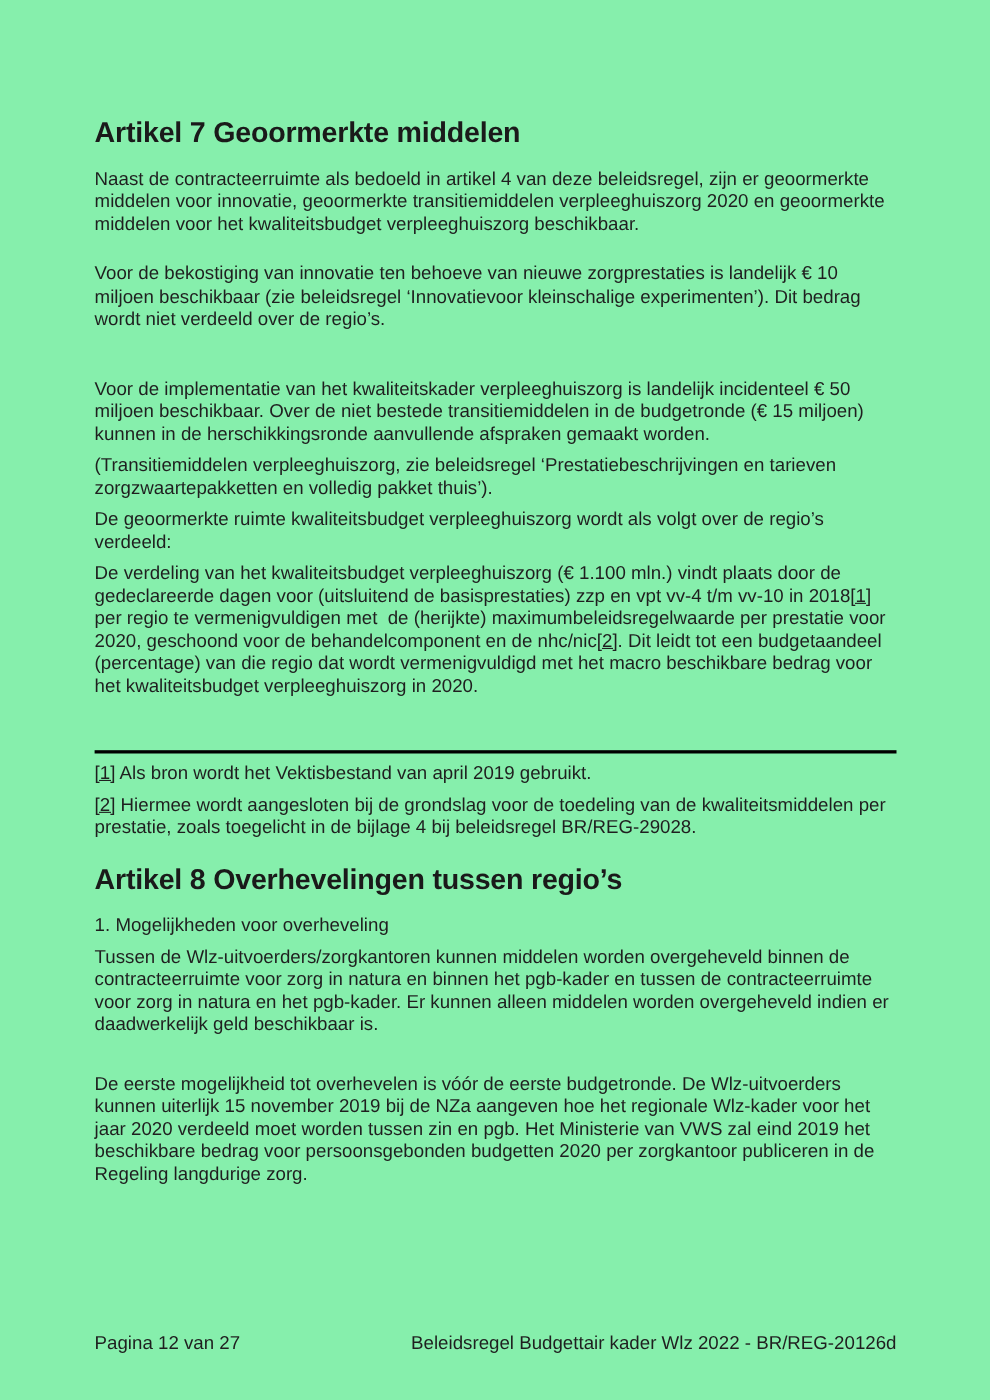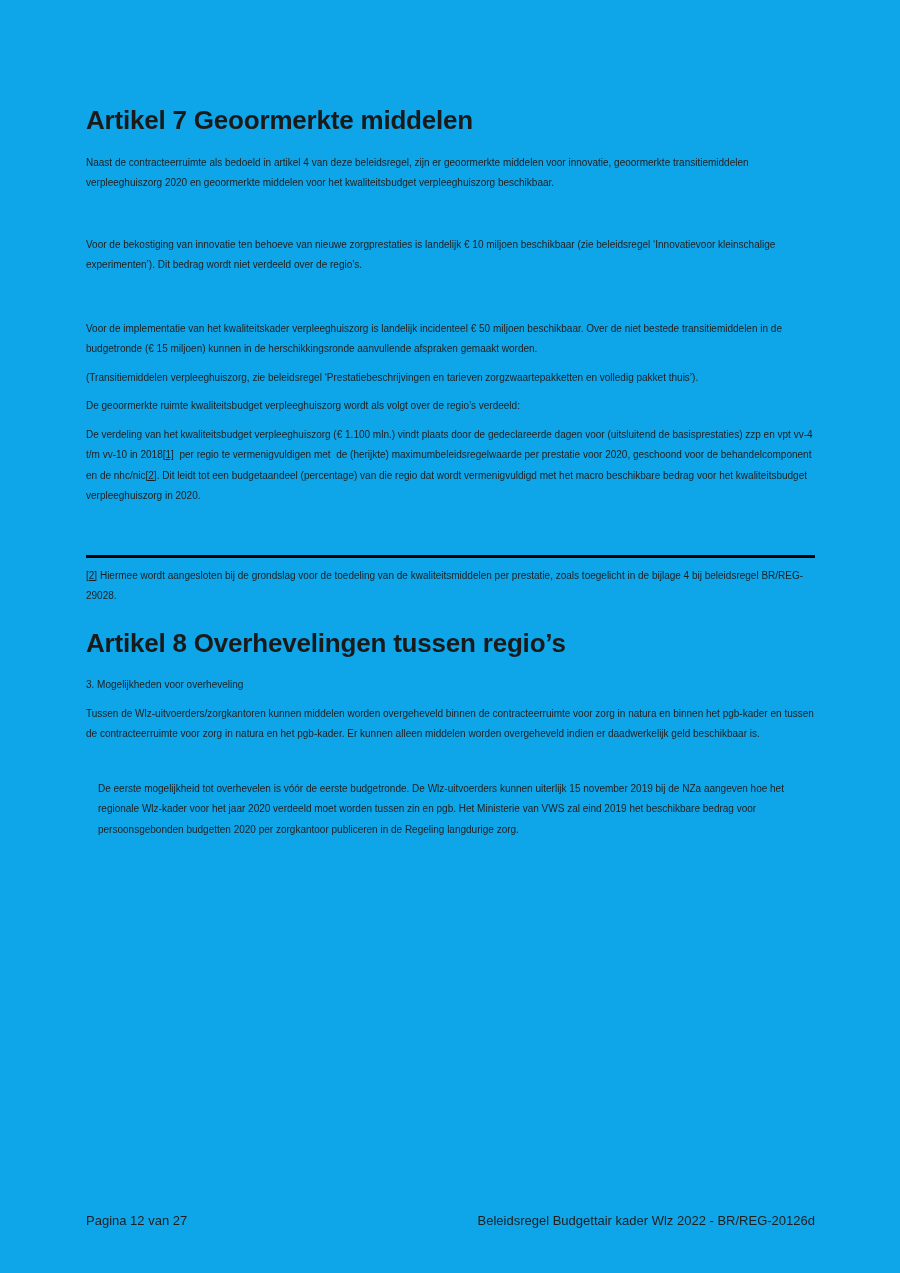--- a/index.html
+++ b/index.html
@@ -4,71 +4,71 @@
 <style>
   html, body {
     margin: 0;
     padding: 0;
     background: #ffffff;
   }
   .page {
     position: relative;
     width: 900px;
     height: 1273px;
-    background: #0ea5e9;
+    background: #86efac;
     font-family: "Liberation Sans", "DejaVu Sans", sans-serif;
     color: #1f1f1f;
     overflow: hidden;
   }
   .content {
     position: absolute;
     left: 86px;
     top: 0;
     width: 729px;
   }
   .para {
-    font-size: 10px;
+    font-size: 17px;
     line-height: 20.5px;
     margin: 0 0 8px 0;
     white-space: pre-wrap;
     color: #1f1f1f;
   }
   h1.doc-h1 {
     font-size: 26px;
     line-height: 32.5px;
     font-weight: 600;
     letter-spacing: -0.2px;
     color: #1a1a1a;
     margin: 0 0 16px 0;
   }
   #h1-artikel7 { margin-top: 104px; }
-  #p2-innovatie { margin-top: 41px; }
+  #p2-innovatie { margin-top: 25px; }
   #p3-implementatie { margin-top: 43px; }
   #p5-kwaliteitskader { margin-top: 34px; }
   .rule {
     height: 3px;
     background: #000000;
     margin: 48px 0 8px 0;
     border: none;
   }
   .footnote-ref {
     color: #1f1f1f;
     text-decoration: underline;
     cursor: pointer;
   }
   #h2-artikel8 { margin-top: 20px; }
-  #p9-eerste-mogelijkheid { margin-top: 34px; margin-left: 12px; }
+  #p9-eerste-mogelijkheid { margin-top: 34px; }
   .doc-footer {
     position: absolute;
     top: 1212px;
     left: 86px;
     width: 729px;
     display: flex;
     justify-content: space-between;
-    font-size: 13px;
+    font-size: 17px;
     line-height: 17px;
     color: #1f1f1f;
   }
 </style>
 </head>
 <body>
 
 <div class="page">
   <div class="content">
 
@@ -82,26 +82,27 @@
 
     <p class="para" id="p4-transitiemiddelen">(Transitiemiddelen verpleeghuiszorg, zie beleidsregel ‘Prestatiebeschrijvingen en tarieven zorgzwaartepakketten en volledig pakket thuis’).</p>
 
 
     <p class="para" id="p6-verdeling-intro">De geoormerkte ruimte kwaliteitsbudget verpleeghuiszorg wordt als volgt over de regio’s verdeeld:</p>
 
     <p class="para" id="p7-verdeling"><span>De verdeling van het kwaliteitsbudget verpleeghuiszorg (€ 1.100 mln.) vindt plaats door de gedeclareerde dagen voor (uitsluitend de basisprestaties) zzp en vpt vv-4 t/m vv-10 in 2018</span><span class="footnote-ref">[1]</span><span>  per regio te vermenigvuldigen met  de (herijkte) maximumbeleidsregelwaarde per prestatie voor 2020, geschoond voor de behandelcomponent en de nhc/nic</span><span class="footnote-ref">[2]</span><span>. Dit leidt tot een budgetaandeel (percentage) van die regio dat wordt vermenigvuldigd met het macro beschikbare bedrag voor het kwaliteitsbudget verpleeghuiszorg in 2020.</span></p>
 
     <div class="rule"></div>
 
+    <p class="para" id="fn1"><span class="footnote-ref">[1]</span><span> Als bron wordt het Vektisbestand van april 2019 gebruikt.</span></p>
 
     <p class="para" id="fn2"><span class="footnote-ref">[2]</span><span> Hiermee wordt aangesloten bij de grondslag voor de toedeling van de kwaliteitsmiddelen per prestatie, zoals toegelicht in de bijlage 4 bij beleidsregel BR/REG-29028.</span></p>
 
     <h1 class="doc-h1" id="h2-artikel8">Artikel 8 Overhevelingen tussen regio’s</h1>
 
-    <p class="para" id="sub1-mogelijkheden">3. Mogelijkheden voor overheveling</p>
+    <p class="para" id="sub1-mogelijkheden">1. Mogelijkheden voor overheveling</p>
 
     <p class="para" id="p8-tussen">Tussen de Wlz-uitvoerders/zorgkantoren kunnen middelen worden overgeheveld binnen de contracteerruimte voor zorg in natura en binnen het pgb-kader en tussen de contracteerruimte voor zorg in natura en het pgb-kader. Er kunnen alleen middelen worden overgeheveld indien er daadwerkelijk geld beschikbaar is.</p>
 
     <p class="para" id="p9-eerste-mogelijkheid">De eerste mogelijkheid tot overhevelen is vóór de eerste budgetronde. De Wlz-uitvoerders kunnen uiterlijk 15 november 2019 bij de NZa aangeven hoe het regionale Wlz-kader voor het jaar 2020 verdeeld moet worden tussen zin en pgb. Het Ministerie van VWS zal eind 2019 het beschikbare bedrag voor persoonsgebonden budgetten 2020 per zorgkantoor publiceren in de Regeling langdurige zorg.</p>
 
   </div>
 
   <div class="doc-footer">
     <span>Pagina 12 van 27</span>
     <span>Beleidsregel Budgettair kader Wlz 2022 - BR/REG-20126d</span>

